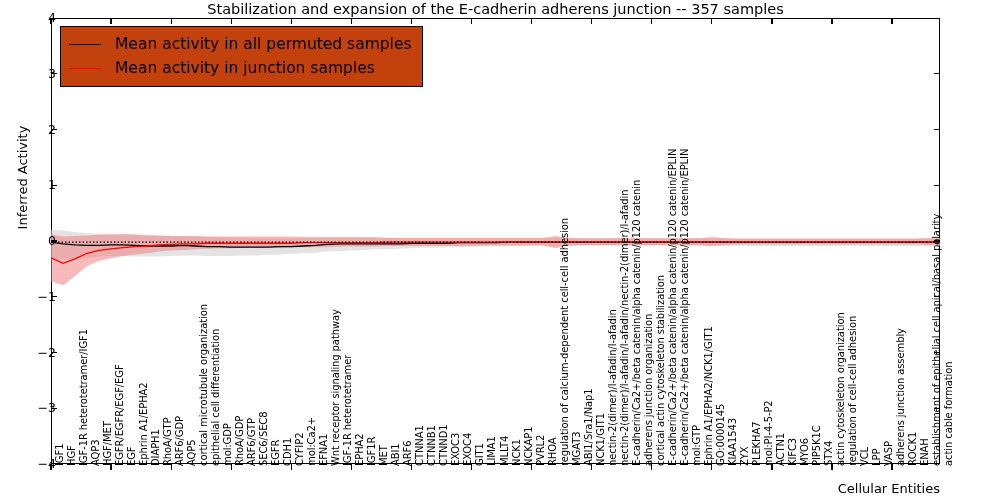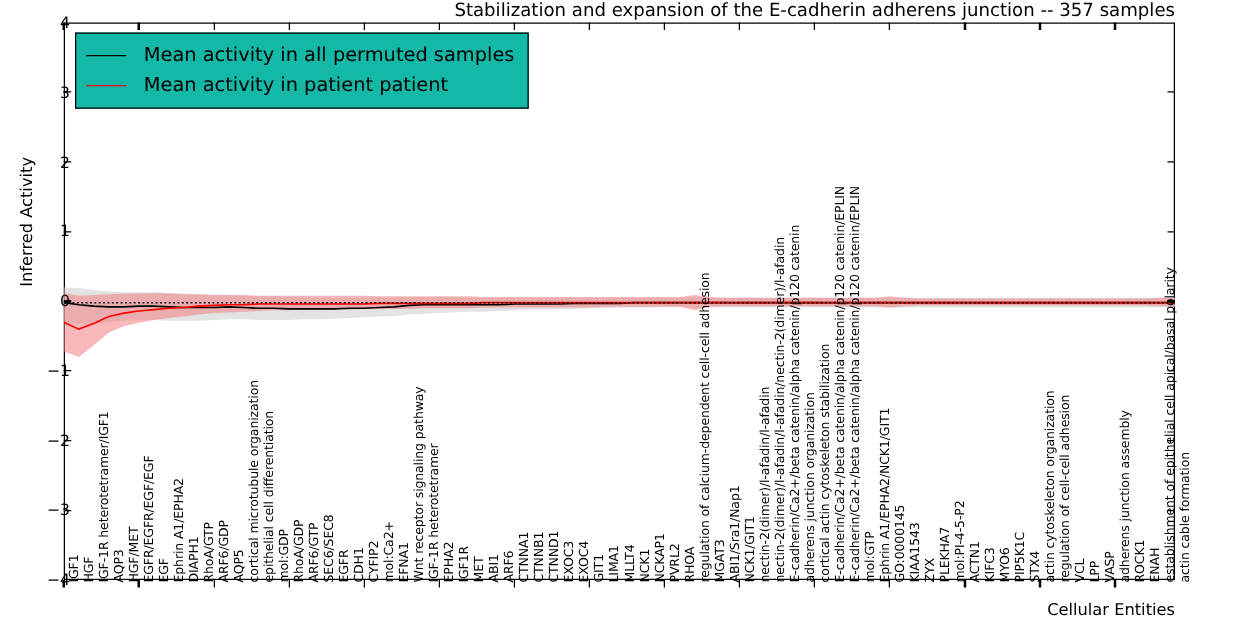--- a/index.html
+++ b/index.html
@@ -1,21 +1,21 @@
 <!DOCTYPE html>
 <html><head>
 <meta charset="utf-8">
 <style>
   html,body{margin:0;padding:0;background:#ffffff;}
   body{width:1000px;height:500px;overflow:hidden;font-family:"DejaVu Sans",sans-serif;}
   #root{position:relative;width:1000px;height:500px;}
 
   #chart-title{
     position:absolute;left:51px;top:0px;width:889px;
-    text-align:right;font-size:14.5px;color:#000;
+    text-align:center;font-size:14.5px;color:#000;
     line-height:18px;white-space:nowrap;
   }
 
   #ylabel{
     position:absolute;left:-88px;top:170px;width:220px;
     transform:rotate(-90deg);transform-origin:center center;
     text-align:center;font-size:13px;color:#000;
   }
 
   #xlabel{
@@ -46,21 +46,21 @@
     color:#000;
     white-space:nowrap;
     transform-origin:0 0;
     transform:rotate(-90deg);
     line-height:10px;
     letter-spacing:-0.1px;
   }
 
   #legend{
     position:absolute;left:60px;top:26px;
-    border:1.4px solid #000;background:#14b8a6;
+    border:1.4px solid #000;background:#c2410c;
     padding:5px 10px 6px 8px;
   }
   .legend-row{display:flex;align-items:center;height:24px;}
   .legend-swatch{width:32px;height:0;border-top:1.6px solid #000;margin-right:14px;}
   .legend-swatch.red{border-top-color:#ff0000;}
   .legend-text{font-size:15.5px;color:#000;white-space:nowrap;}
 </style>
 </head>
 <body>
 
@@ -220,17 +220,17 @@
       <div class="xtl" style="left: 893px; top: 466px;">actin cable formation</div>
     </div>
 
   <div id="legend">
     <div class="legend-row">
       <span class="legend-swatch"></span>
       <span class="legend-text">Mean activity in all permuted samples</span>
     </div>
     <div class="legend-row">
       <span class="legend-swatch red"></span>
-      <span class="legend-text">Mean activity in patient patient</span>
+      <span class="legend-text">Mean activity in junction samples</span>
     </div>
   </div>
 
 </div>
 
 </body></html>

